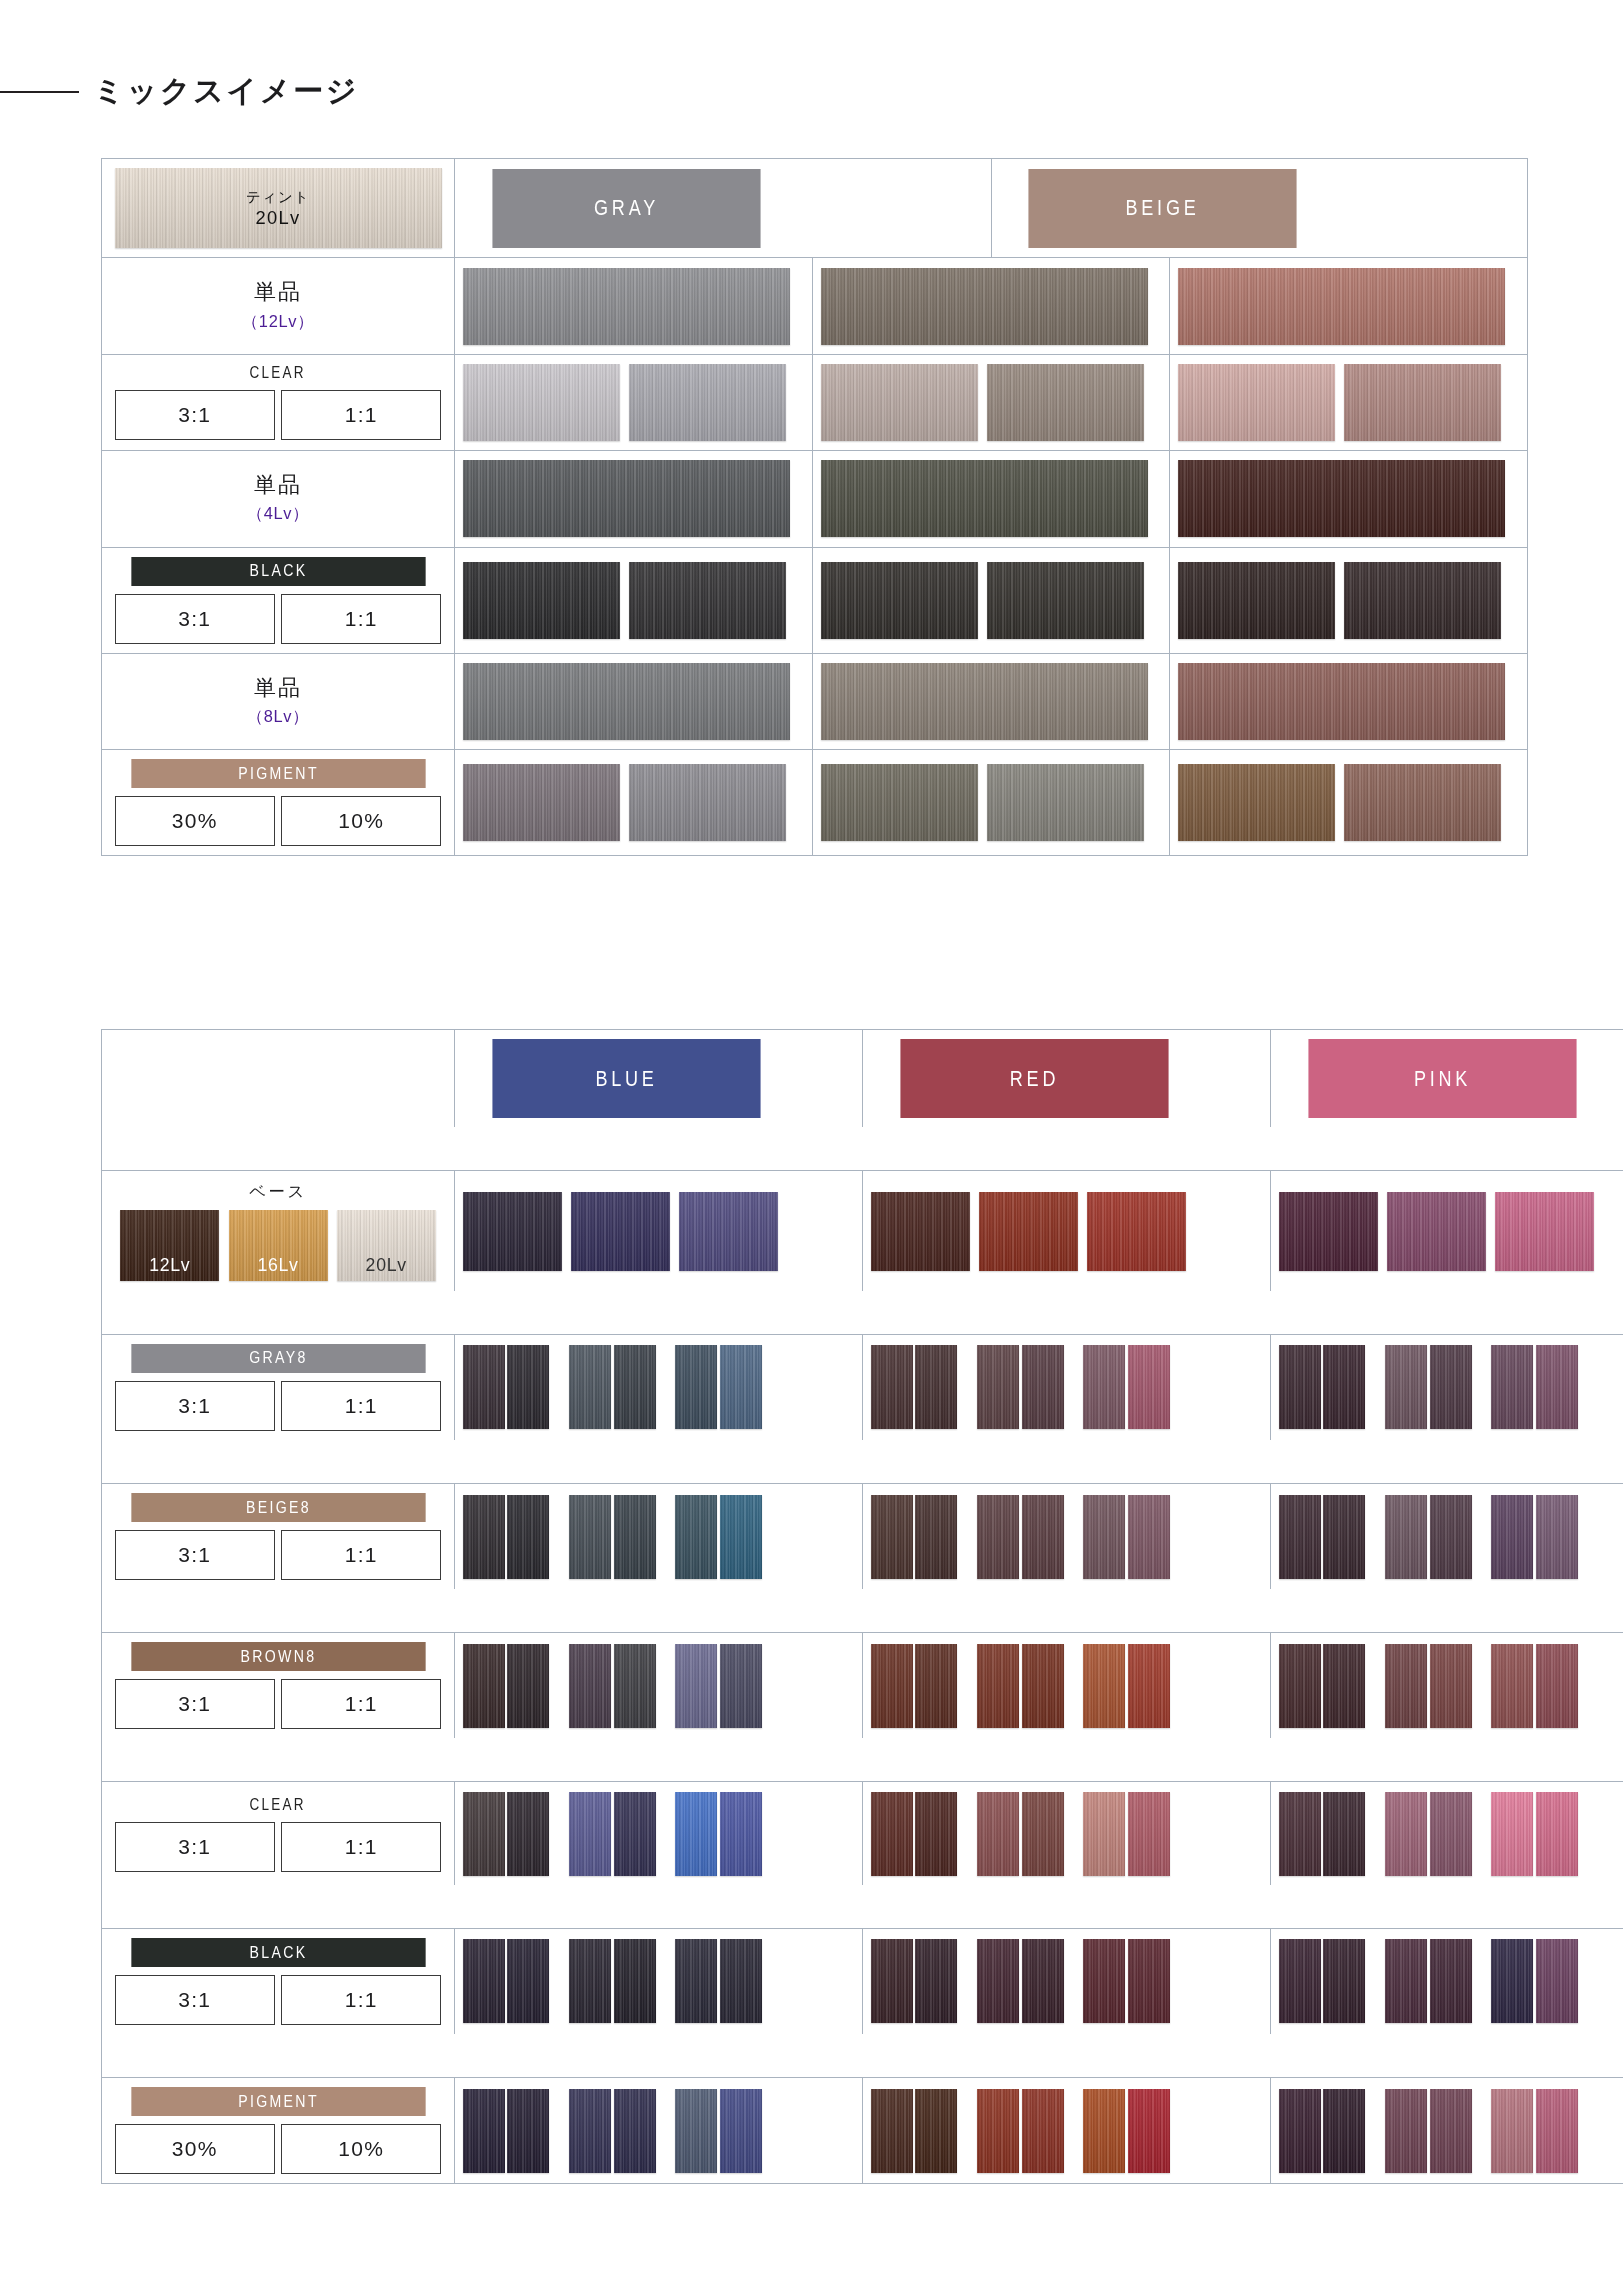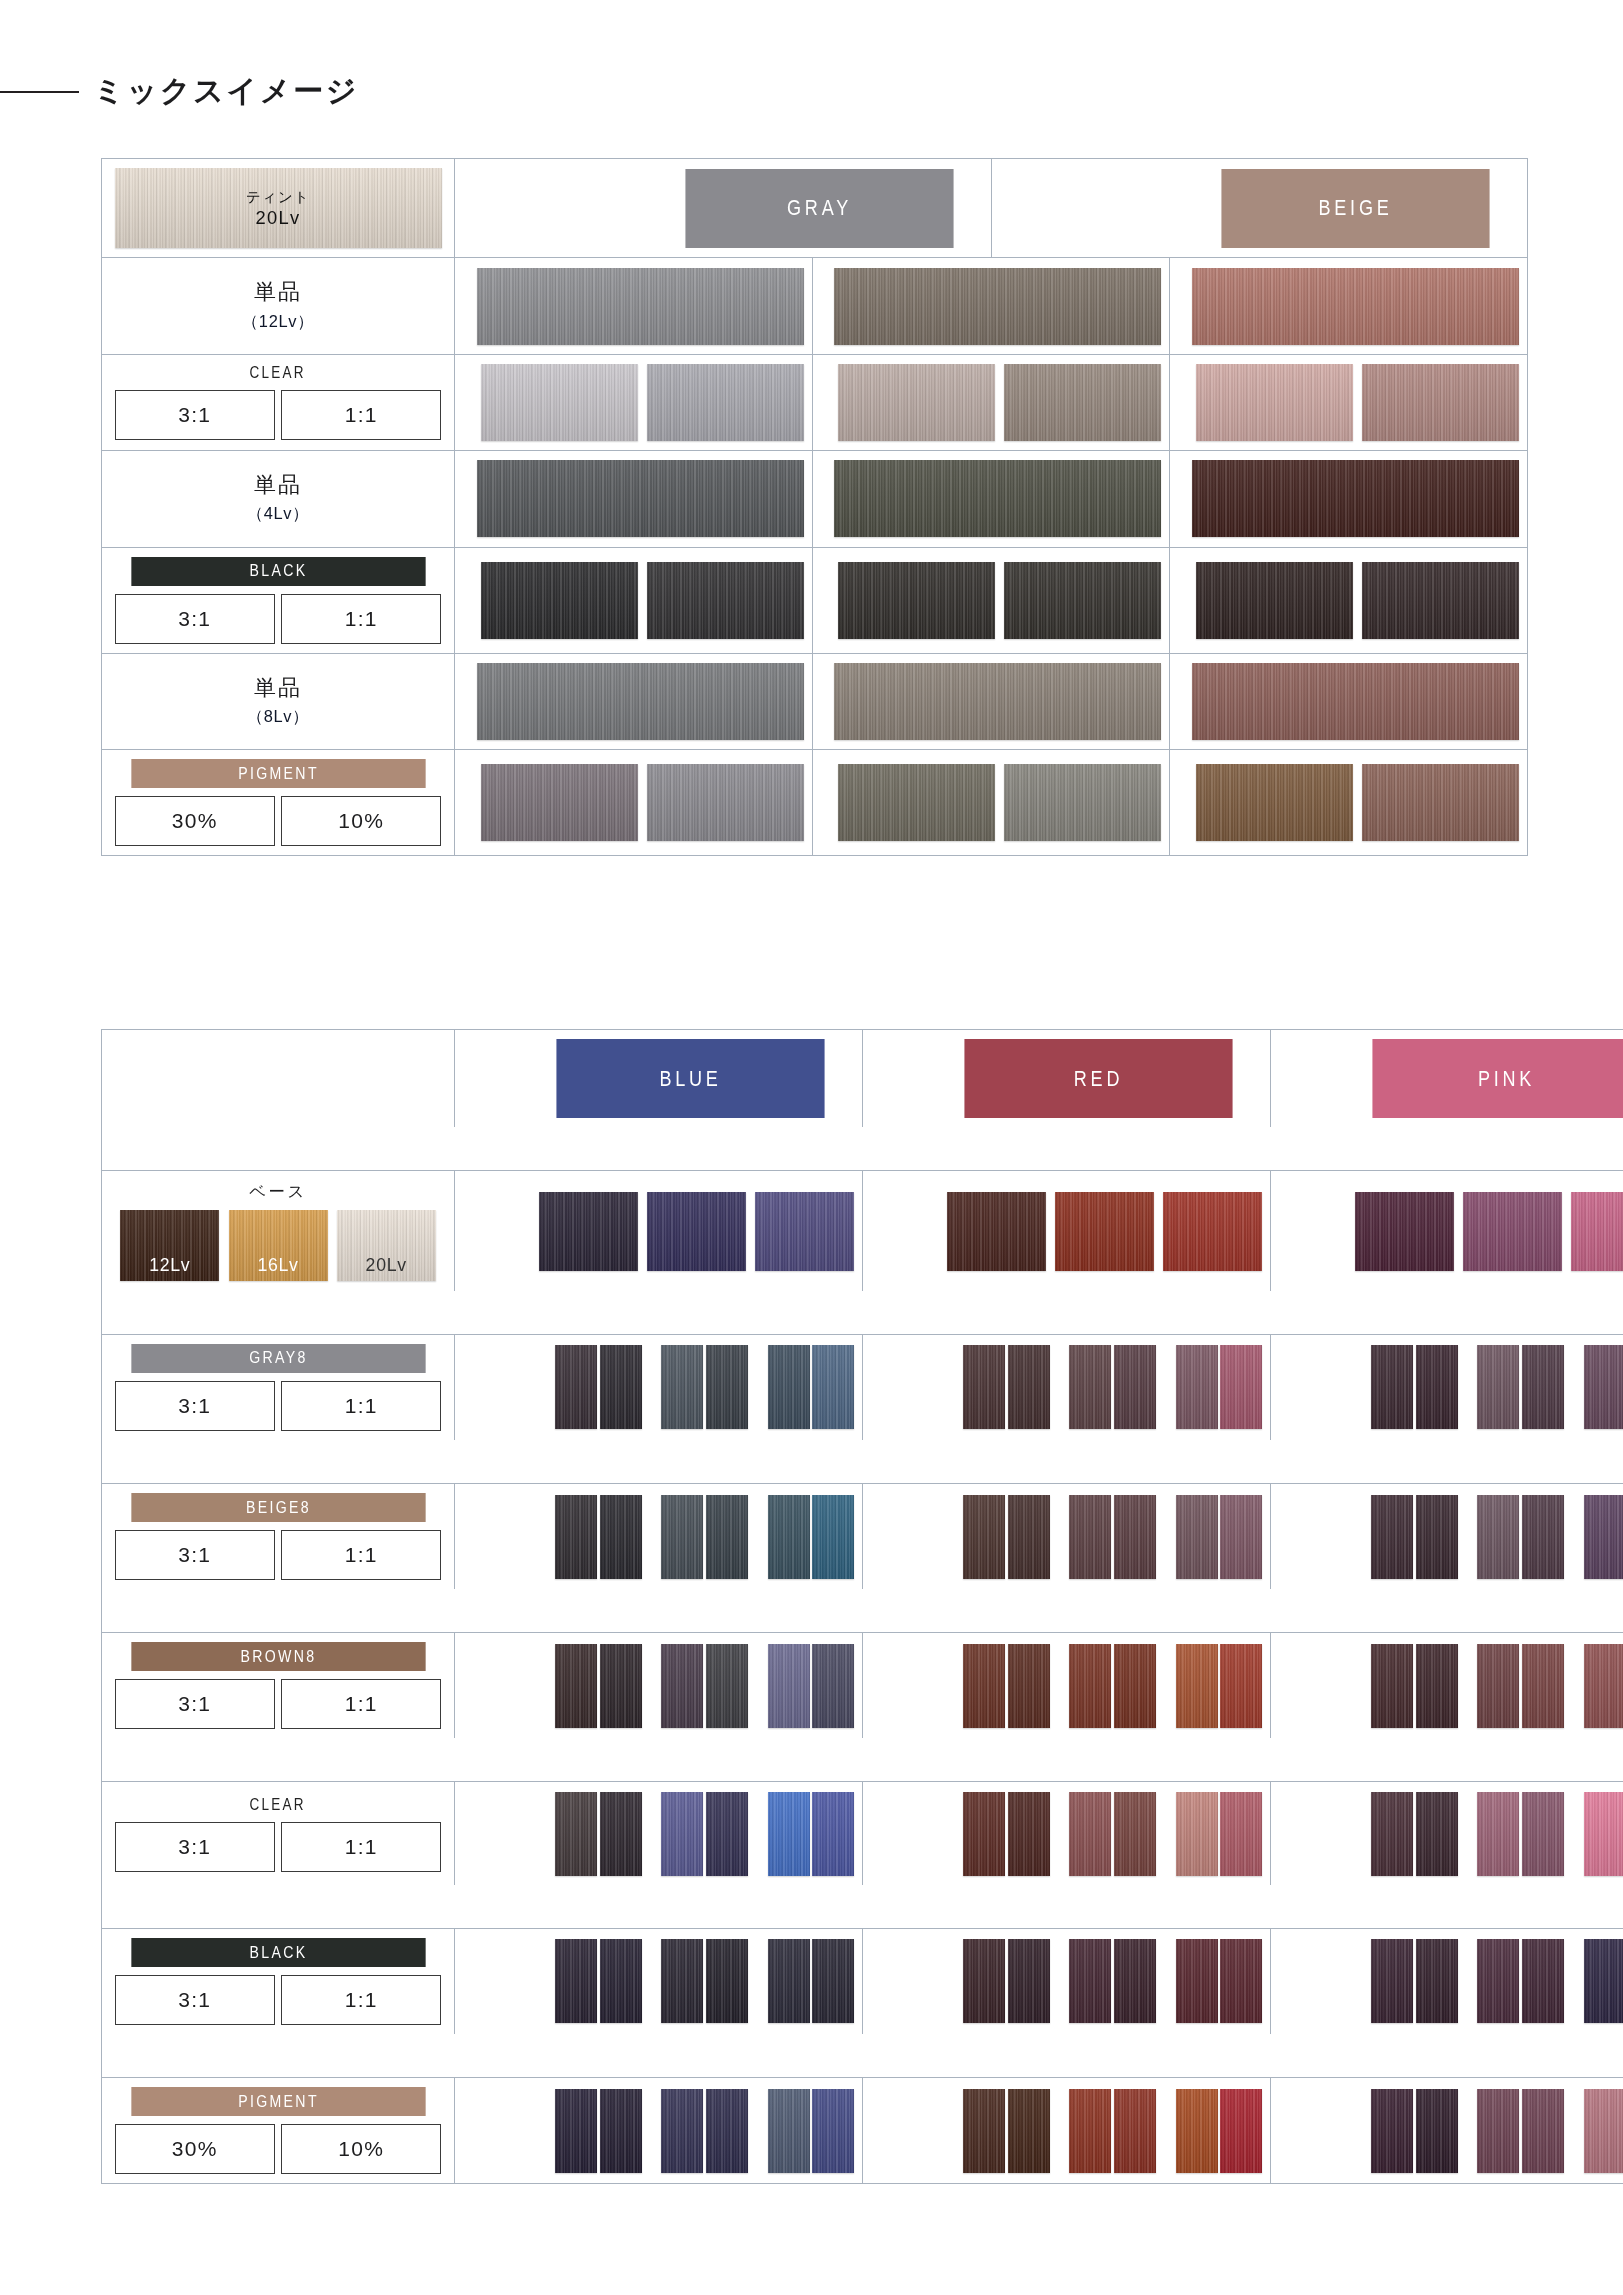--- a/index.html
+++ b/index.html
@@ -39,21 +39,21 @@
 
   .label-cell {
     width: 353px; flex: 0 0 353px;
     border-right: 1.3px solid #a9b3bf;
     display: flex; flex-direction: column;
     align-items: center; justify-content: center;
     padding: 9.2px 15.7px;
   }
   .swatch-cell {
     flex: 1 1 0; border-right: 1.3px solid #a9b3bf;
-    display: flex; align-items: center; justify-content: flex-end;
+    display: flex; align-items: center; justify-content: flex-start;
     padding: 9.2px 7.9px; gap: 9.2px;
   }
   .swatch-cell:last-child { border-right: none; }
 
   
   .color-chip {
     width: 100%; height: 79px;
     display: flex; align-items: center; justify-content: center;
     color: #fff; font-size: 22px; letter-spacing: 4.6px;
     font-weight: 400; font-stretch: condensed;
@@ -83,21 +83,21 @@
   
   .t1-wide  { width: 327px; height: 77px; }
   .t1-half  { width: 157px; height: 77px; }
 
   
   .t2-base  { width: 99px; height: 79px; }
   .t2-mix   { width: 42px;  height: 84px; }
 
   
   .lbl-jp { font-size: 22px; color: #1d1d1f; letter-spacing: 2px; line-height: 1.15; }
-  .lbl-jp-sub { font-size: 16.4px; color: #0f172a; letter-spacing: 0.7px; margin-top: 6px; }
+  .lbl-jp-sub { font-size: 16.4px; color: #4c1d95; letter-spacing: 0.7px; margin-top: 6px; }
   .lbl-plain { font-size: 15.7px; color: #222; letter-spacing: 2.6px; margin-bottom: 7.9px; transform: scaleX(.86); }
   .bar {
     width: 327px; height: 29px; display: flex; align-items: center; justify-content: center;
     color: #fff; font-size: 15.7px; letter-spacing: 2.6px; margin-bottom: 7.9px;
     transform: scaleX(.9);
   }
   .ratio-row { display: flex; gap: 6.5px; }
   .ratio-box {
     width: 160px; height: 50px; border: 1.3px solid #3a3a3a; background: #fff;
     display: flex; align-items: center; justify-content: center;

